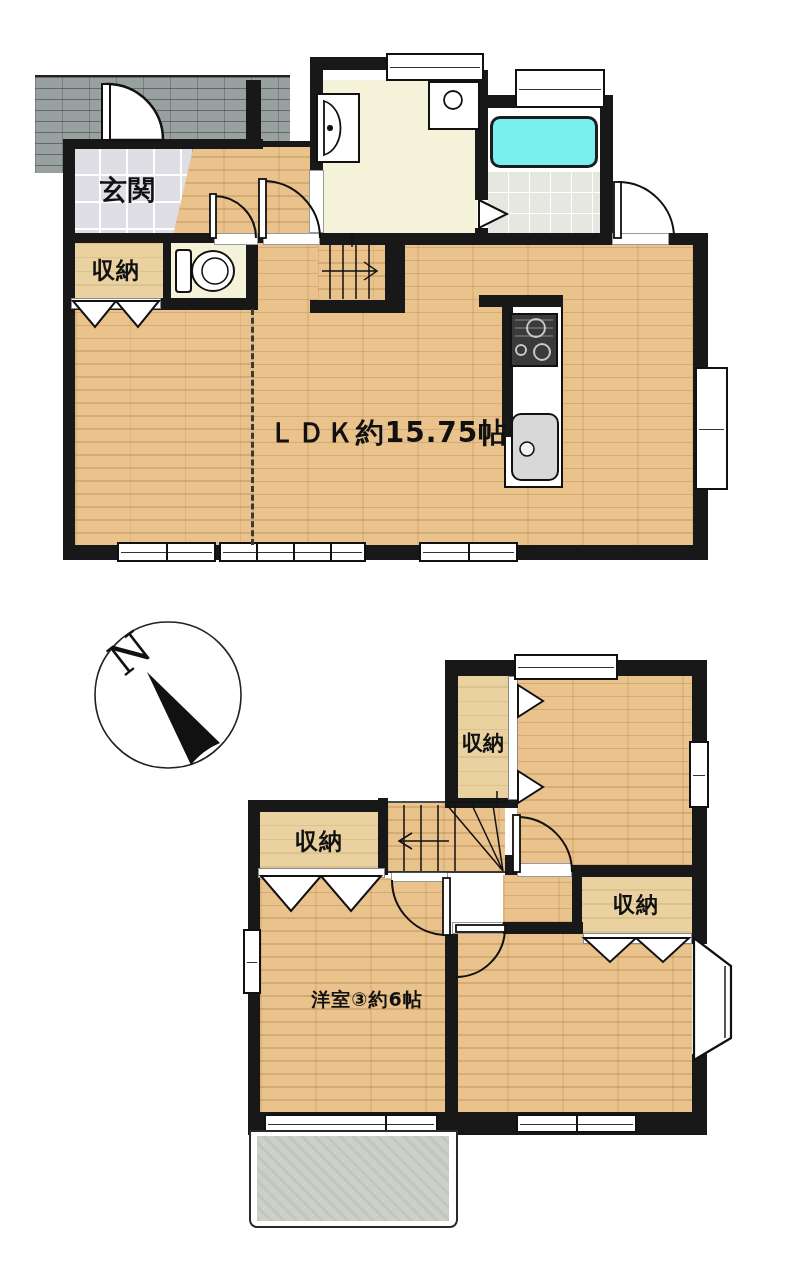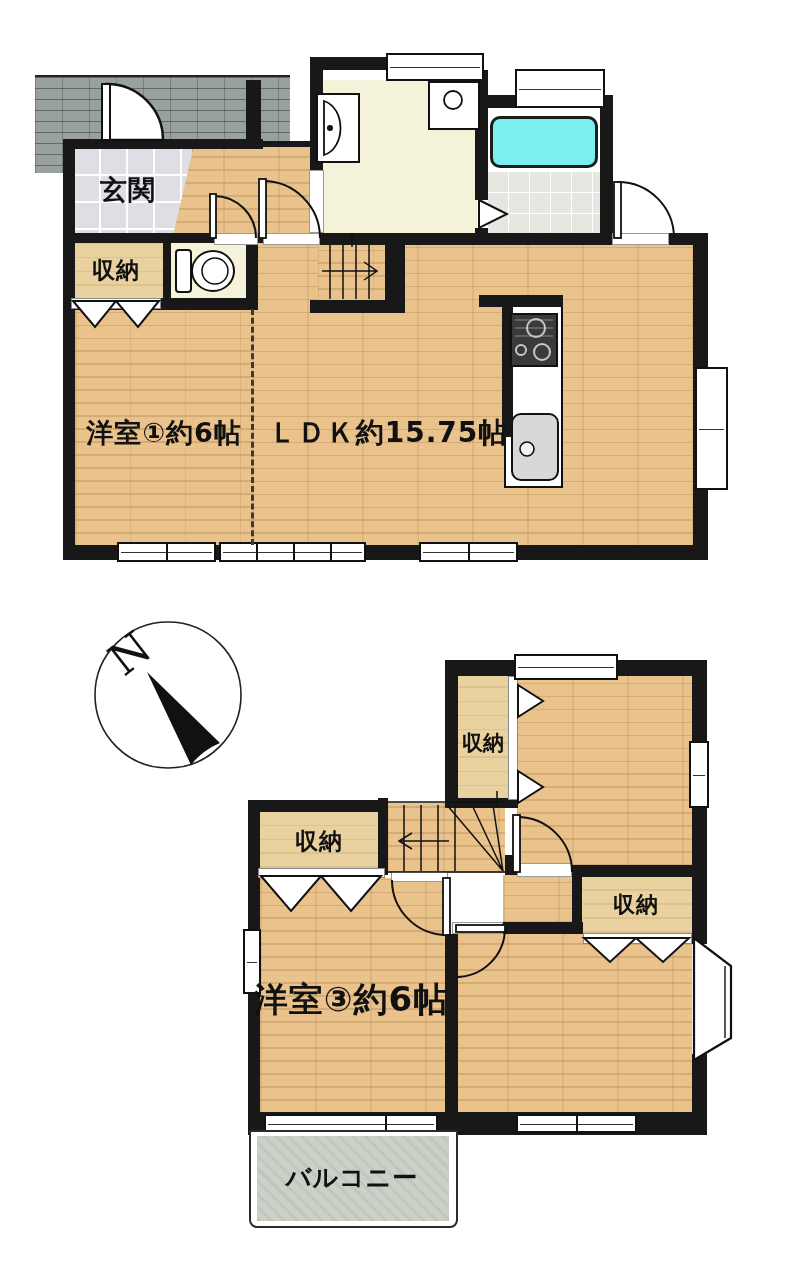--- a/index.html
+++ b/index.html
@@ -240,24 +240,22 @@
     </g>
 
     <g>
       <circle cx="168" cy="695" r="73" fill="#fff" stroke="#222" stroke-width="1.6"></circle>
       <path d="M147,672 L191,765 C198,756 208,748 220,743 Z" fill="#111"></path>
     </g>
   </svg>
 
   <div class="lbl" style="left:128px;top:190px;font-size:27px;">玄関</div>
   <div class="lbl" style="left:116px;top:270px;font-size:23px;">収納</div>
-  <div class="lbl" style="left:164px;top:433px;font-size:27px;">洋室①約6帖</div>
   <div class="lbl" style="left:388px;top:433px;font-size:28px;">ＬＤＫ約15.75帖</div>
 
   <div class="lbl" style="left:483px;top:743px;font-size:21px;letter-spacing:0;">収納</div>
   <div class="lbl" style="left:319px;top:841px;font-size:23px;">収納</div>
   <div class="lbl" style="left:636px;top:905px;font-size:22px;">収納</div>
-  <div class="lbl" style="left:351px;top:1000px;font-size:34px;">洋室③約6帖</div>
-  <div class="lbl" style="left:352px;top:1177px;font-size:25px;">バルコニー</div>
+  <div class="lbl" style="left:367px;top:1000px;font-size:19px;">洋室③約6帖</div>
 
   <div class="lbl" style="left:130px;top:653px;font-size:44px;font-weight:normal;font-family:'DejaVu Serif','Liberation Serif',serif;transform:translate(-50%,-50%) rotate(-38deg);">N</div>
 
 </div>
 
 </body></html>

